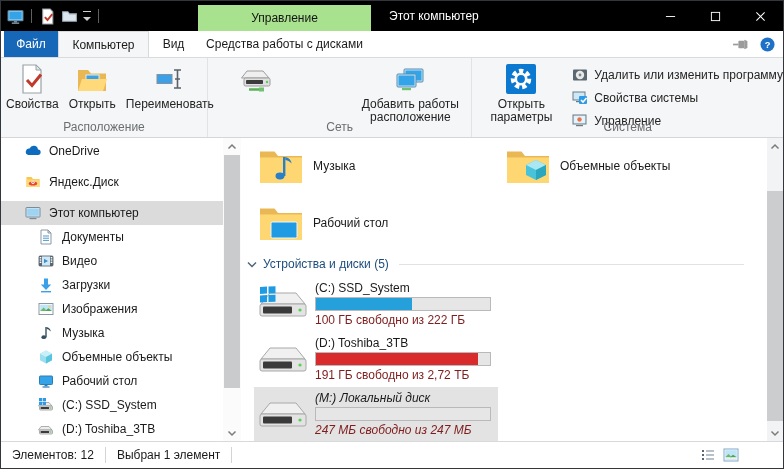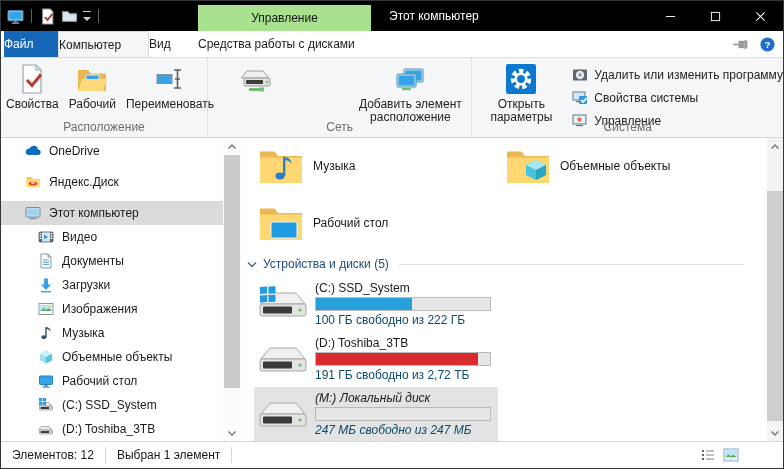--- a/index.html
+++ b/index.html
@@ -22,21 +22,21 @@
   .qat-chevron-bar{width:8px;height:1.5px;background:#cfcfcf;margin-bottom:2px;}
   .ctx-tab{position:absolute;left:197px;top:4px;width:173px;height:26px;background:var(--contextual_tab_green,#a9e28f);
     color:#141414;display:flex;align-items:center;justify-content:center;}
   .win-title{position:absolute;left:388px;top:0;height:30px;line-height:30px;color:#fff;white-space:nowrap;}
   .win-controls{position:absolute;right:0;top:0;height:30px;display:flex;}
   .win-btn{width:45px;height:30px;display:flex;align-items:center;justify-content:center;}
   .win-btn svg{width:11px;height:11px;}
 
   
   .tabrow{position:absolute;left:0;top:30px;right:0;height:26px;background:#fff;display:flex;}
-  .tab{height:34px;line-height:26px;box-sizing:border-box;white-space:nowrap;}
+  .tab{height:34px;line-height:26px;text-align:center;box-sizing:border-box;white-space:nowrap;}
   .tab-file{width:54px;margin-left:3px;background:var(--file_tab_blue,#1667b8);color:#fff;}
   .tab-computer{width:91px;background:#f5f6f7;border:1px solid #d8d9da;border-bottom:none;}
   .tab-view{width:49px;}
   .tab-disk{width:173px;}
   .ribbon-corner{position:absolute;right:8px;top:35px;display:flex;align-items:center;gap:11px;}
   .pin-ic{width:17px;height:17px;}
   .help-ic{width:15px;height:15px;}
 
   
   .ribbon{position:absolute;left:0;top:56px;right:0;height:81px;background:#f5f6f7;
@@ -78,21 +78,21 @@
   .section-title{margin-right:10px;white-space:nowrap;}
   .section-line{flex:1;height:1px;background:#e2e2e2;}
   .drives{position:absolute;left:13px;top:139px;}
   .drive-tile{display:flex;align-items:center;width:244px;height:54px;margin-bottom:1px;padding-left:5px;box-sizing:border-box;}
   .drive-tile.selected{background:#e3e3e3;font-style:italic;}
   .icon48{margin-right:8px;}
   .drive-info{display:flex;flex-direction:column;}
   .drive-name{line-height:14px;margin-bottom:2px;white-space:nowrap;}
   .drive-bar{width:176px;height:14px;border:1px solid #b9b9b9;background:#e6e6e6;box-sizing:border-box;}
   .drive-fill{display:block;height:100%;}
-  .drive-cap{line-height:14px;margin-top:2px;color:#0c4a6e;white-space:nowrap;}
+  .drive-cap{line-height:14px;margin-top:2px;color:#7f1d1d;white-space:nowrap;}
   .main-scrollbar{position:absolute;left:766px;top:137px;width:17px;height:304px;background:#f2f3f4;}
   .ms-thumb{position:absolute;left:0;right:0;top:53px;height:230px;background:#cbcdcf;}
 
   
   .statusbar{position:absolute;left:0;right:0;bottom:0;height:27px;border-top:1px solid #d8d9da;background:#fff;
     display:flex;align-items:center;padding-left:11px;box-sizing:border-box;}
   .vsep{width:1px;height:16px;background:#d4d4d4;margin:0 11px;}
   .view-buttons{position:absolute;right:44px;top:0;height:100%;display:flex;align-items:center;gap:7px;}
 </style>
 </head>
@@ -187,21 +187,21 @@
           <span class="bb-label">Свойства</span>
         </div>
         <div class="big-btn">
           <span class="icon32">
               <svg viewBox="0 0 32 32">
                 <path d="M2 7 h10 l3 3.5 H30 v17.5 H2z" fill="#e9b855"></path>
                 <rect x="10" y="12" width="13" height="9" fill="#3aa0e8" stroke="#d6effc"></rect>
                 <path d="M6 16 h25 l-4 12 H2z" fill="#ffd97a"></path>
               </svg>
             </span>
-          <span class="bb-label">Рабочий</span>
+          <span class="bb-label">Открыть</span>
         </div>
         <div class="big-btn">
           <span class="icon32">
               <svg viewBox="0 0 32 32">
                 <rect x="3" y="11.5" width="15" height="9" fill="#3aa0e8" stroke="#88909a"></rect>
                 <g stroke="#5a6268" stroke-width="1.6" fill="none">
                   <path d="M20 7 h7 M23.5 7 v18 M20 25 h7 M21 16 h5"></path>
                 </g>
               </svg>
             </span>
@@ -228,21 +228,21 @@
         <div class="big-btn w112">
           <span class="icon32">
               <svg viewBox="0 0 32 32">
                 <rect x="10" y="6" width="19" height="13" rx="1" fill="#bfe3f7" stroke="#5a8db0"></rect>
                 <rect x="11.5" y="7.5" width="16" height="10" fill="#35a3e8"></rect>
                 <rect x="3" y="11" width="19" height="13" rx="1" fill="#bfe3f7" stroke="#5a8db0"></rect>
                 <rect x="4.5" y="12.5" width="16" height="10" fill="#35a3e8"></rect>
                 <rect x="8" y="25" width="9" height="2.2" fill="#6fc26f"></rect>
               </svg>
             </span>
-          <span class="bb-label">Добавить элемент расположение</span>
+          <span class="bb-label">Добавить работы расположение</span>
         </div>
       </div>
       <div class="rgroup-label">Сеть</div>
     </div>
 
     <div class="rgroup g-system">
       <div class="sys-flex">
         <div class="big-row">
           <div class="big-btn">
             <span class="icon32">
@@ -321,47 +321,47 @@
             <rect x="1" y="2.5" width="14" height="9.5" rx="0.5" fill="#cfe8fa" stroke="#7b8b97"></rect>
             <rect x="2.2" y="3.7" width="11.6" height="7" fill="#9fd3f2"></rect>
             <rect x="4.5" y="13" width="7" height="1.2" fill="#7b8b97"></rect>
           </svg>
         </span>
         <span class="sb-label">Этот компьютер</span>
       </div>
       <div class="sb-item child">
         <span class="icon16">
           <svg viewBox="0 0 16 16">
+            <path d="M3 1 h7 l3 3 v11 H3z" fill="#fff" stroke="#8a98a3"></path>
+            <path d="M10 1 l3 3 h-3z" fill="#d7e3ec" stroke="#8a98a3"></path>
+            <g stroke="#4d9ad1">
+              <path d="M5 7 h6 M5 9.2 h6 M5 11.4 h6"></path>
+            </g>
+          </svg>
+        </span>
+        <span class="sb-label">Документы</span>
+      </div>
+      <div class="sb-item child">
+        <span class="icon16">
+          <svg viewBox="0 0 16 16">
             <rect x="1" y="3" width="14" height="10" rx="1" fill="#cfe8f7" stroke="#6b7a84"></rect>
             <rect x="1" y="3" width="3" height="10" fill="#5b6770"></rect>
             <rect x="12" y="3" width="3" height="10" fill="#5b6770"></rect>
             <g fill="#fff">
               <rect x="1.7" y="4" width="1.6" height="1.4"></rect>
               <rect x="1.7" y="6.3" width="1.6" height="1.4"></rect>
               <rect x="1.7" y="8.6" width="1.6" height="1.4"></rect>
               <rect x="12.7" y="4" width="1.6" height="1.4"></rect>
               <rect x="12.7" y="6.3" width="1.6" height="1.4"></rect>
               <rect x="12.7" y="8.6" width="1.6" height="1.4"></rect>
             </g>
             <path d="M6 5.8 l4 2.2 -4 2.2z" fill="#3a8fc7"></path>
           </svg>
         </span>
         <span class="sb-label">Видео</span>
-      </div>
-      <div class="sb-item child">
-        <span class="icon16">
-          <svg viewBox="0 0 16 16">
-            <path d="M3 1 h7 l3 3 v11 H3z" fill="#fff" stroke="#8a98a3"></path>
-            <path d="M10 1 l3 3 h-3z" fill="#d7e3ec" stroke="#8a98a3"></path>
-            <g stroke="#4d9ad1">
-              <path d="M5 7 h6 M5 9.2 h6 M5 11.4 h6"></path>
-            </g>
-          </svg>
-        </span>
-        <span class="sb-label">Документы</span>
       </div>
       <div class="sb-item child">
         <span class="icon16">
           <svg viewBox="0 0 16 16">
             <path d="M6 1.5 h4 v6 h3.2 L8 13 2.8 7.5 H6z" fill="#3aa0e8"></path>
             <path d="M3 14.7 h10" stroke="#3aa0e8" stroke-width="1.4"></path>
           </svg>
         </span>
         <span class="sb-label">Загрузки</span>
       </div>

